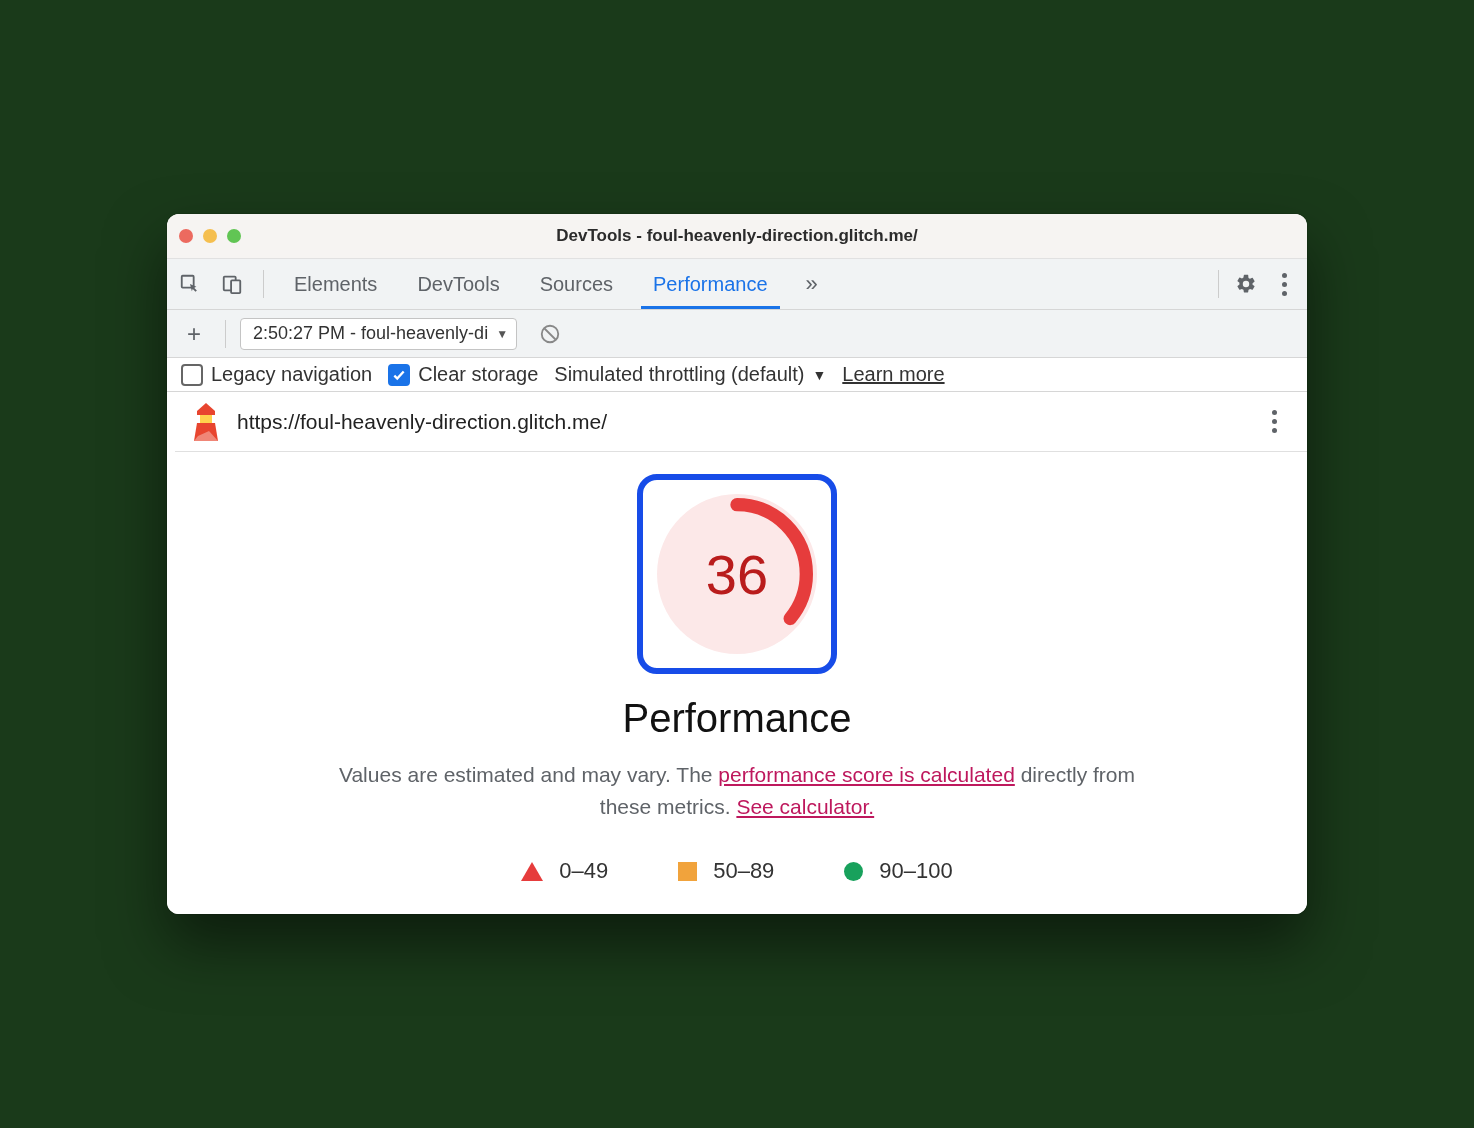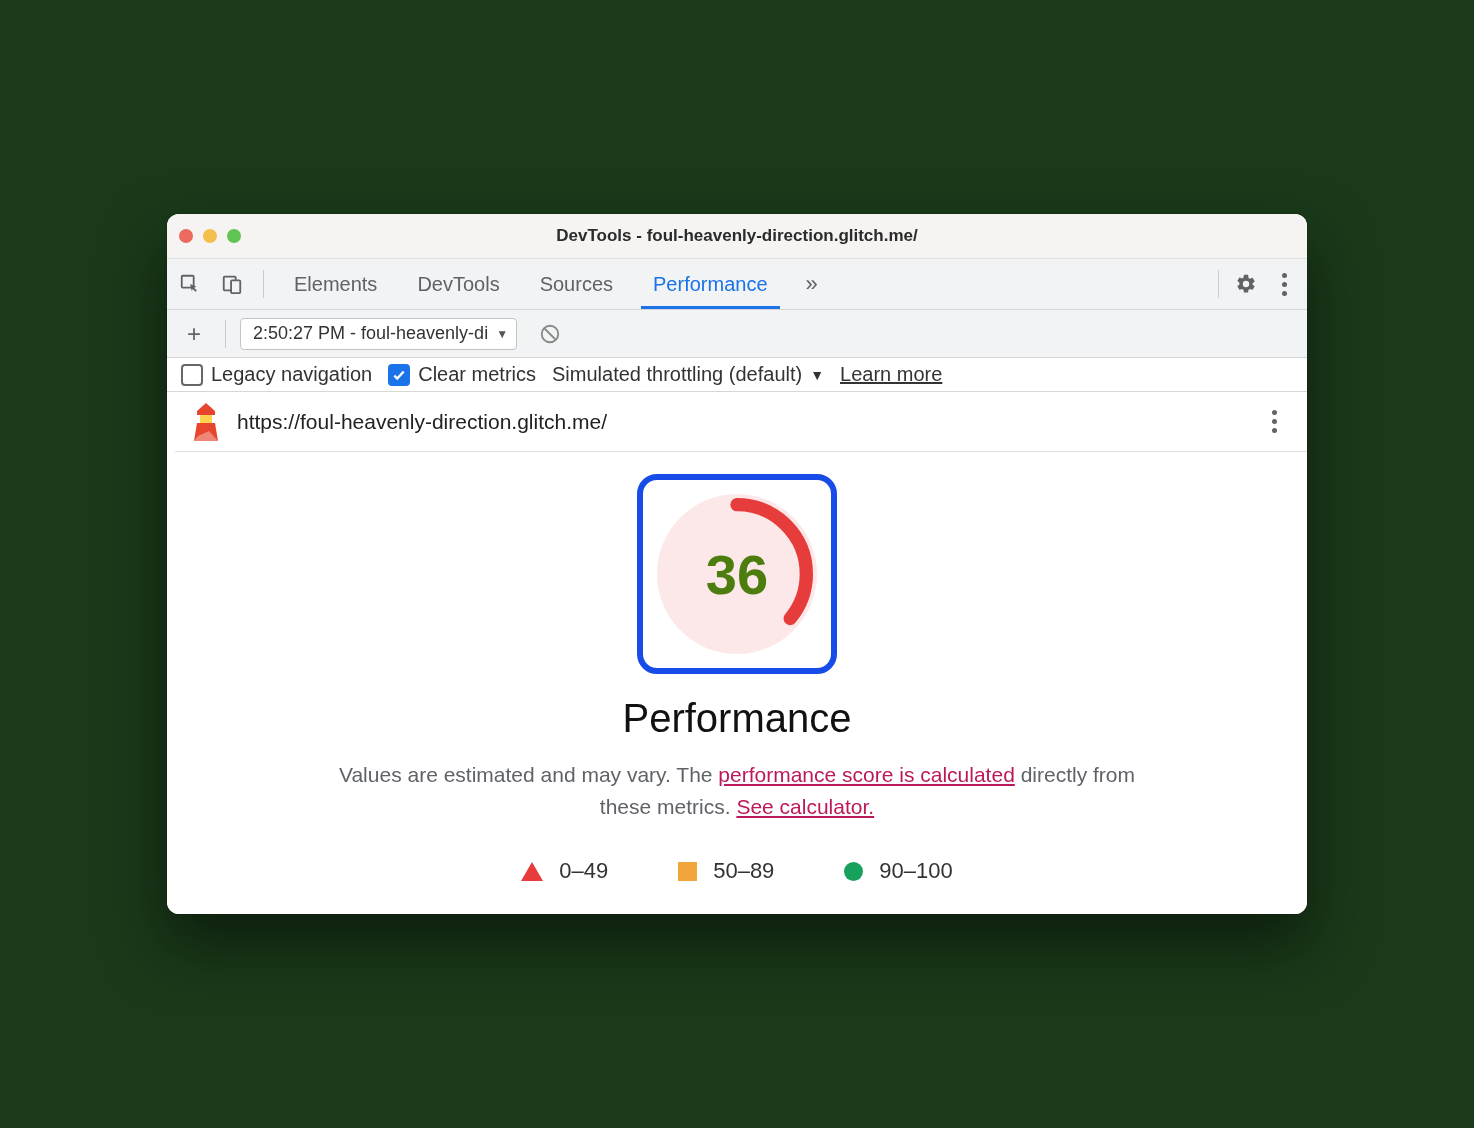--- a/index.html
+++ b/index.html
@@ -206,22 +206,22 @@
     border-radius: 50%;
     background: #fce8e8;
   }
   .score-ring {
     position: absolute; inset: 0;
   }
   .score-value {
     position: absolute; inset: 0;
     display: flex; align-items: center; justify-content: center;
     font-size: 56px;
-    color: #4d7c0f;
-    font-weight: 700;
+    color: #b91c1c;
+    font-weight: 400;
   }
   .perf-title {
     font-size: 40px;
     font-weight: 500;
     color: #111;
     margin-top: 18px;
   }
   .perf-desc {
     font-size: 21px;
     color: #5f6368;
@@ -326,21 +326,21 @@
     <label class="opt">
       <span class="checkbox"></span>
       <span>Legacy navigation</span>
     </label>
     <label class="opt">
       <span class="checkbox checked">
         <svg width="14" height="14" viewBox="0 0 24 24" fill="none" stroke-width="4">
             <polyline points="4,13 9,18 20,6"></polyline>
           </svg>
       </span>
-      <span>Clear metrics</span>
+      <span>Clear storage</span>
     </label>
     <div class="throttle">
       <span>Simulated throttling (default)</span>
       <span class="caret-down">▼</span>
     </div>
     <a href="#" class="learn-more">Learn more</a>
   </div>
 
   <div class="url-row">
     <div class="lighthouse-logo">

